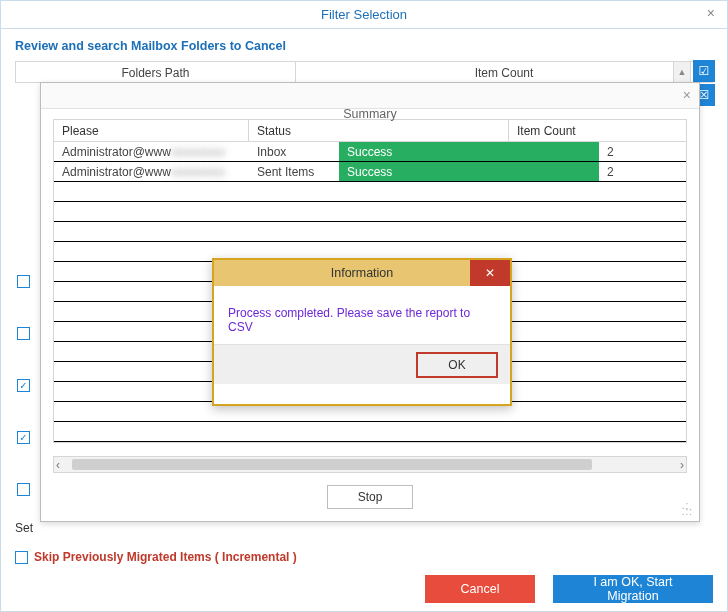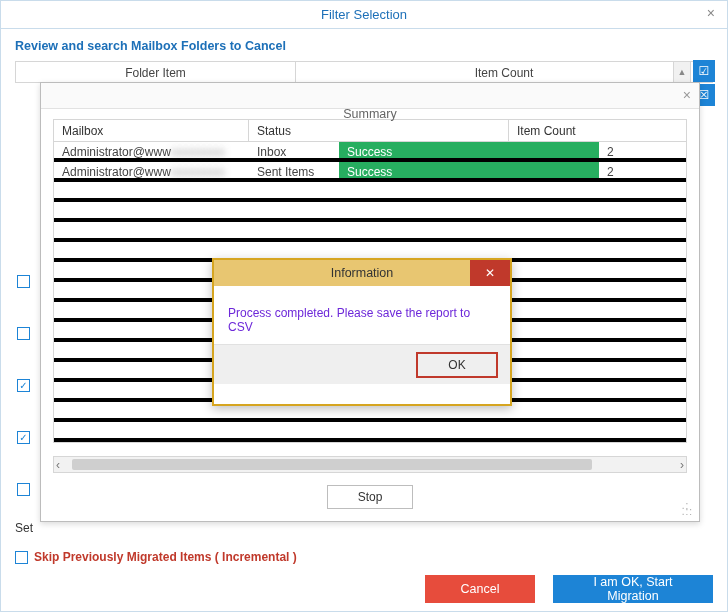--- a/index.html
+++ b/index.html
@@ -39,21 +39,21 @@
   .sum-titlebar { height:26px; display:flex; align-items:center; justify-content:center; position:relative; border-bottom:1px solid #e2e2e2; background:#fafafa; }
   .sum-titlebar .title { color:#666; font-size:12.5px;margin-top:36px; }
   .sum-titlebar .x { position:absolute; right:8px; top:4px; color:#999; font-size:14px; }
 
   .sum-table { margin:10px 12px 0; border:1px solid #d6d6d6; }
   .sum-head { display:flex; height:22px; background:#fff; border-bottom:1px solid #d6d6d6; }
   .sum-head div { border-right:1px solid #d6d6d6; padding-left:8px; line-height:22px; color:#333; }
   .sum-head div:last-child { border-right:none; }
   .col-mb { width:195px; } .col-fd { width:90px; } .col-st { width:260px; } .col-ic { flex:1; }
 
-  .sum-row { display:flex; height:20px; border-bottom:4px solid #000000; }
+  .sum-row { display:flex; height:20px; border-bottom:1px solid #000000; }
   .sum-row > div { padding-left:8px; line-height:20px; color:#444; }
   .sum-row .status-success { background:#27ae60; color:#fff; padding-left:8px; }
 
   .blur { color:transparent !important; text-shadow:0 0 6px rgba(120,120,120,.7); }
 
   .sum-scroll { position:absolute; left:12px; right:12px; bottom:48px; height:17px; border:1px solid #d6d6d6; background:#f2f2f2; display:flex; align-items:center; justify-content:space-between; padding:0 2px; color:#777; }
   .sum-scroll .thumb { position:absolute; left:18px; top:2px; height:11px; width:520px; background:#cfcfcf; border-radius:2px; }
 
   .stop-btn { position:absolute; left:50%; transform:translateX(-50%); bottom:12px; width:86px; height:24px; border:1px solid #bdbdbd; background:#fff; display:flex; align-items:center; justify-content:center; color:#333; }
 
@@ -73,21 +73,21 @@
 
 <div class="win-filter">
   <div class="win-filter-titlebar">
     <span class="title">Filter Selection</span>
     <span class="x">×</span>
   </div>
   <div class="subheader">Review and search Mailbox Folders to Cancel</div>
 
   <div class="tableband">
     <div class="tablehead">
-      <div class="th-fp">Folder Item</div>
+      <div class="th-fp">Folders Path</div>
       <div class="th-ic">Item Count</div>
     </div>
     <div class="up-box">▲</div>
     <div class="bluebtns">
       <div class="bluebtn">☑</div>
       <div class="bluebtn">☒</div>
     </div>
   </div>
 
   <div class="checks">
@@ -112,21 +112,21 @@
 </div>
 
 <div class="win-summary">
   <div class="sum-titlebar">
     <span class="title">Summary</span>
     <span class="x">×</span>
   </div>
 
   <div class="sum-table">
     <div class="sum-head">
-      <div class="col-mb">Mailbox</div>
+      <div class="col-mb">Please</div>
       <div class="col-st">Status</div>
       <div class="col-ic">Item Count</div>
     </div>
 
     <div class="sum-row">
       <div class="col-mb">
         <span>Administrator@www</span><span class="blur">xxxxxxxxx</span>
       </div>
       <div class="col-fd">Inbox</div>
       <div class="col-st status-success">Success</div>

